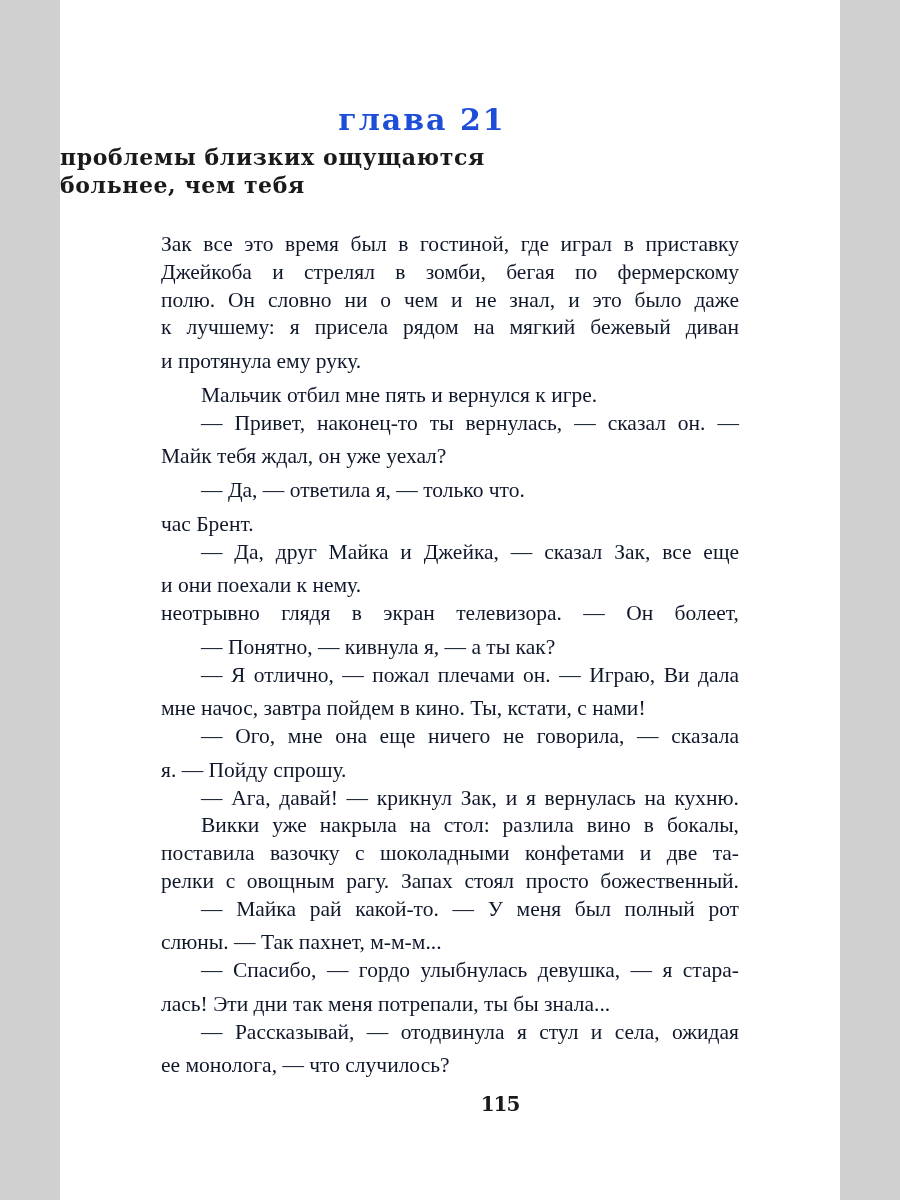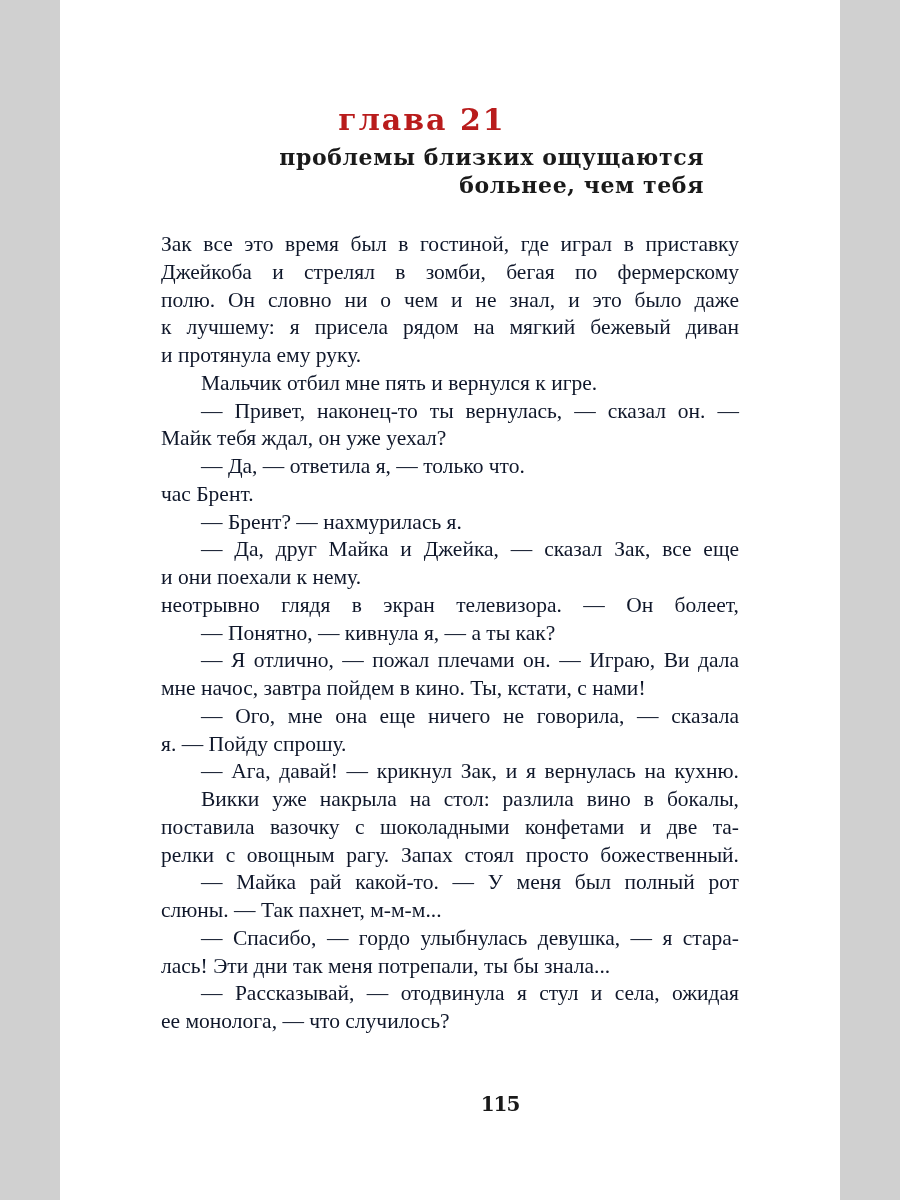--- a/index.html
+++ b/index.html
@@ -24,29 +24,29 @@
   .chapter-number {
     position: absolute;
     left: 0;
     width: 724px;
     top: 103px;
     text-align: center;
     font-family: "DejaVu Serif", serif;
     font-weight: bold;
     font-size: 30px;
     letter-spacing: 2px;
-    color: #b91c1c;
+    color: #1d4ed8;
     line-height: 34px;
   }
   .chapter-subtitle {
     position: absolute;
     left: 0;
     width: 644px;
     top: 143px;
-    text-align: right;
+    text-align: left;
     font-family: "DejaVu Serif", serif;
     font-weight: bold;
     font-size: 22px;
     letter-spacing: 0.6px;
     color: #1a1a1a;
     line-height: 28px;
   }
   .chapter-subtitle span { display: block; }
   .body-text {
     position: absolute;
@@ -60,20 +60,21 @@
   }
   .line {
     display: block;
     white-space: nowrap;
     text-align: justify;
     text-align-last: justify;
     height: 27.75px;
   }
   .line.last {
     text-align-last: left;
+    margin-top: 6px;
   }
   .line.indent {
     padding-left: 40px;
   }
   .page-number {
     position: absolute;
     left: 0;
     width: 880px;
     top: 1092px;
     text-align: center;
@@ -98,21 +99,20 @@
       <span class="line">Зак все это время был в гостиной, где играл в приставку</span>
       <span class="line">Джейкоба и стрелял в зомби, бегая по фермерскому</span>
       <span class="line">полю. Он словно ни о чем и не знал, и это было даже</span>
       <span class="line">к лучшему: я присела рядом на мягкий бежевый диван</span>
       <span class="line last">и протянула ему руку.</span>
       <span class="line indent last">Мальчик отбил мне пять и вернулся к игре.</span>
       <span class="line indent">— Привет, наконец-то ты вернулась, — сказал он. —</span>
       <span class="line last">Майк тебя ждал, он уже уехал?</span>
       <span class="line indent last">— Да, — ответила я, — только что.</span>
       <span class="line last">час Брент.</span>
-      <span class="line indent last">— Брент? — нахмурилась я.</span>
       <span class="line indent">— Да, друг Майка и Джейка, — сказал Зак, все еще</span>
       <span class="line last">и они поехали к нему.</span>
       <span class="line">неотрывно глядя в экран телевизора. — Он болеет,</span>
       <span class="line indent last">— Понятно, — кивнула я, — а ты как?</span>
       <span class="line indent">— Я отлично, — пожал плечами он. — Играю, Ви дала</span>
       <span class="line last">мне начос, завтра пойдем в кино. Ты, кстати, с нами!</span>
       <span class="line indent">— Ого, мне она еще ничего не говорила, — сказала</span>
       <span class="line last">я. — Пойду спрошу.</span>
       <span class="line indent">— Ага, давай! — крикнул Зак, и я вернулась на кухню.</span>
       <span class="line indent">Викки уже накрыла на стол: разлила вино в бокалы,</span>

